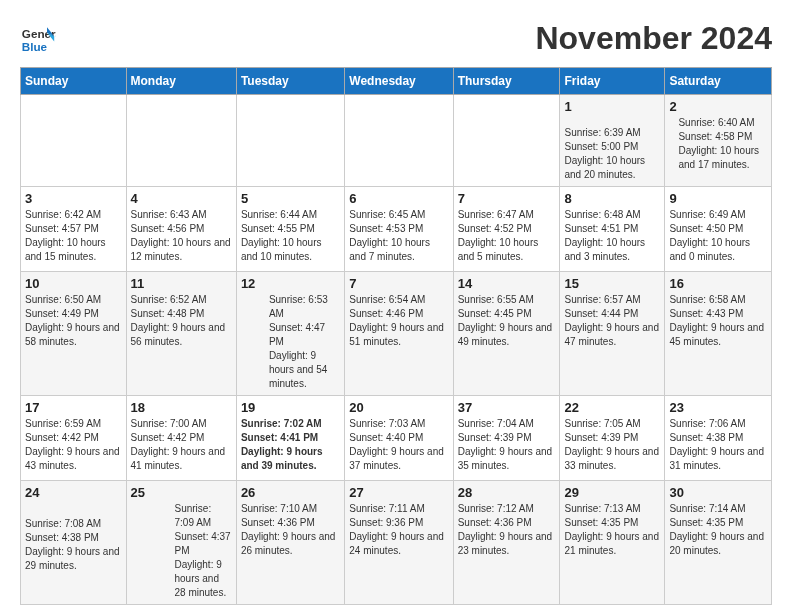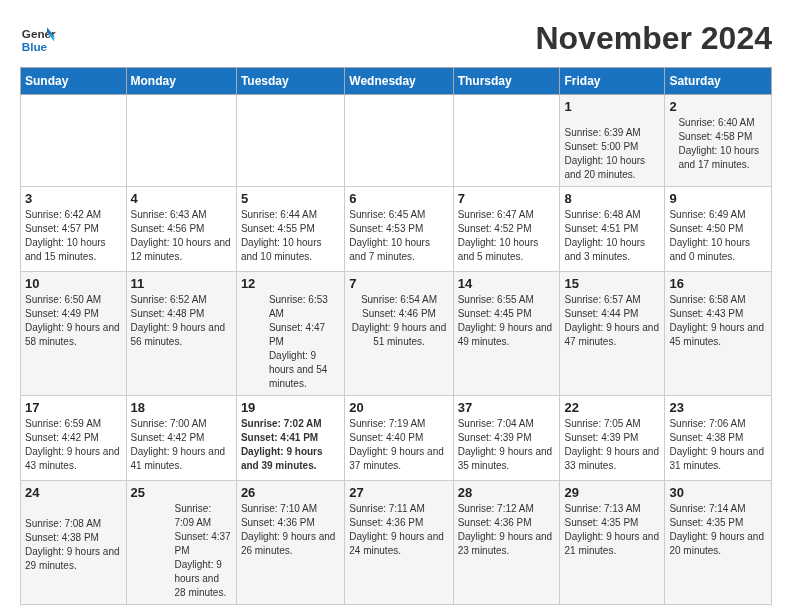--- a/index.html
+++ b/index.html
@@ -181,21 +181,21 @@
 Daylight: 9 hours and 56 minutes.</div>
         </td>
         <td>
           <span class="day-num">12</span>
           <div class="day-info" style="white-space: pre-line; margin-left: 28px;">Sunrise: 6:53 AM
 Sunset: 4:47 PM
 Daylight: 9 hours and 54 minutes.</div>
         </td>
         <td>
           <span class="day-num">7</span>
-          <div class="day-info" style="white-space: pre-line; text-align: center;">Sunrise: 6:54 AM
+          <div class="day-info" style="white-space: pre-line;">Sunrise: 6:54 AM
 Sunset: 4:46 PM
 Daylight: 9 hours and 51 minutes.</div>
         </td>
         <td>
           <span class="day-num">14</span>
           <div class="day-info" style="white-space: pre-line;">Sunrise: 6:55 AM
 Sunset: 4:45 PM
 Daylight: 9 hours and 49 minutes.</div>
         </td>
         <td>
@@ -225,21 +225,21 @@
 Daylight: 9 hours and 41 minutes.</div>
         </td>
         <td>
           <span class="day-num">19</span>
           <div class="day-info" style="white-space: pre-line; font-weight: bold;">Sunrise: 7:02 AM
 Sunset: 4:41 PM
 Daylight: 9 hours and 39 minutes.</div>
         </td>
         <td>
           <span class="day-num">20</span>
-          <div class="day-info" style="white-space: pre-line;">Sunrise: 7:19 AM
+          <div class="day-info" style="white-space: pre-line;">Sunrise: 7:03 AM
 Sunset: 4:40 PM
 Daylight: 9 hours and 37 minutes.</div>
         </td>
         <td>
           <span class="day-num">37</span>
           <div class="day-info" style="white-space: pre-line;">Sunrise: 7:04 AM
 Sunset: 4:39 PM
 Daylight: 9 hours and 35 minutes.</div>
         </td>
         <td>
@@ -270,21 +270,21 @@
         </td>
         <td>
           <span class="day-num">26</span>
           <div class="day-info" style="white-space: pre-line;">Sunrise: 7:10 AM
 Sunset: 4:36 PM
 Daylight: 9 hours and 26 minutes.</div>
         </td>
         <td>
           <span class="day-num">27</span>
           <div class="day-info" style="white-space: pre-line;">Sunrise: 7:11 AM
-Sunset: 4:36 PM
+Sunset: 9:36 PM
 Daylight: 9 hours and 24 minutes.</div>
         </td>
         <td>
           <span class="day-num">28</span>
           <div class="day-info" style="white-space: pre-line;">Sunrise: 7:12 AM
 Sunset: 4:36 PM
 Daylight: 9 hours and 23 minutes.</div>
         </td>
         <td>
           <span class="day-num">29</span>

